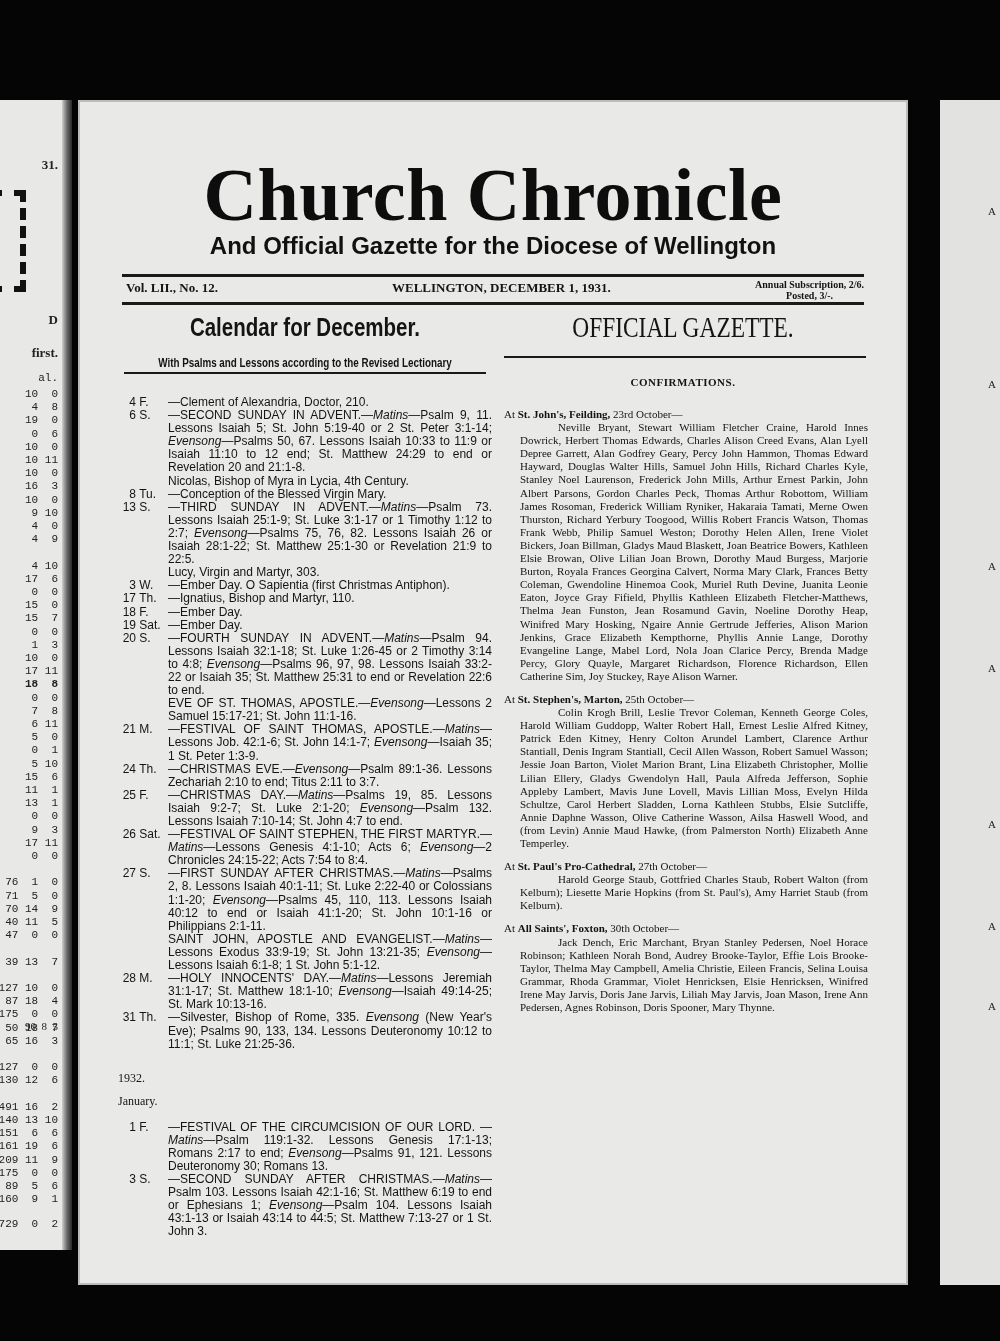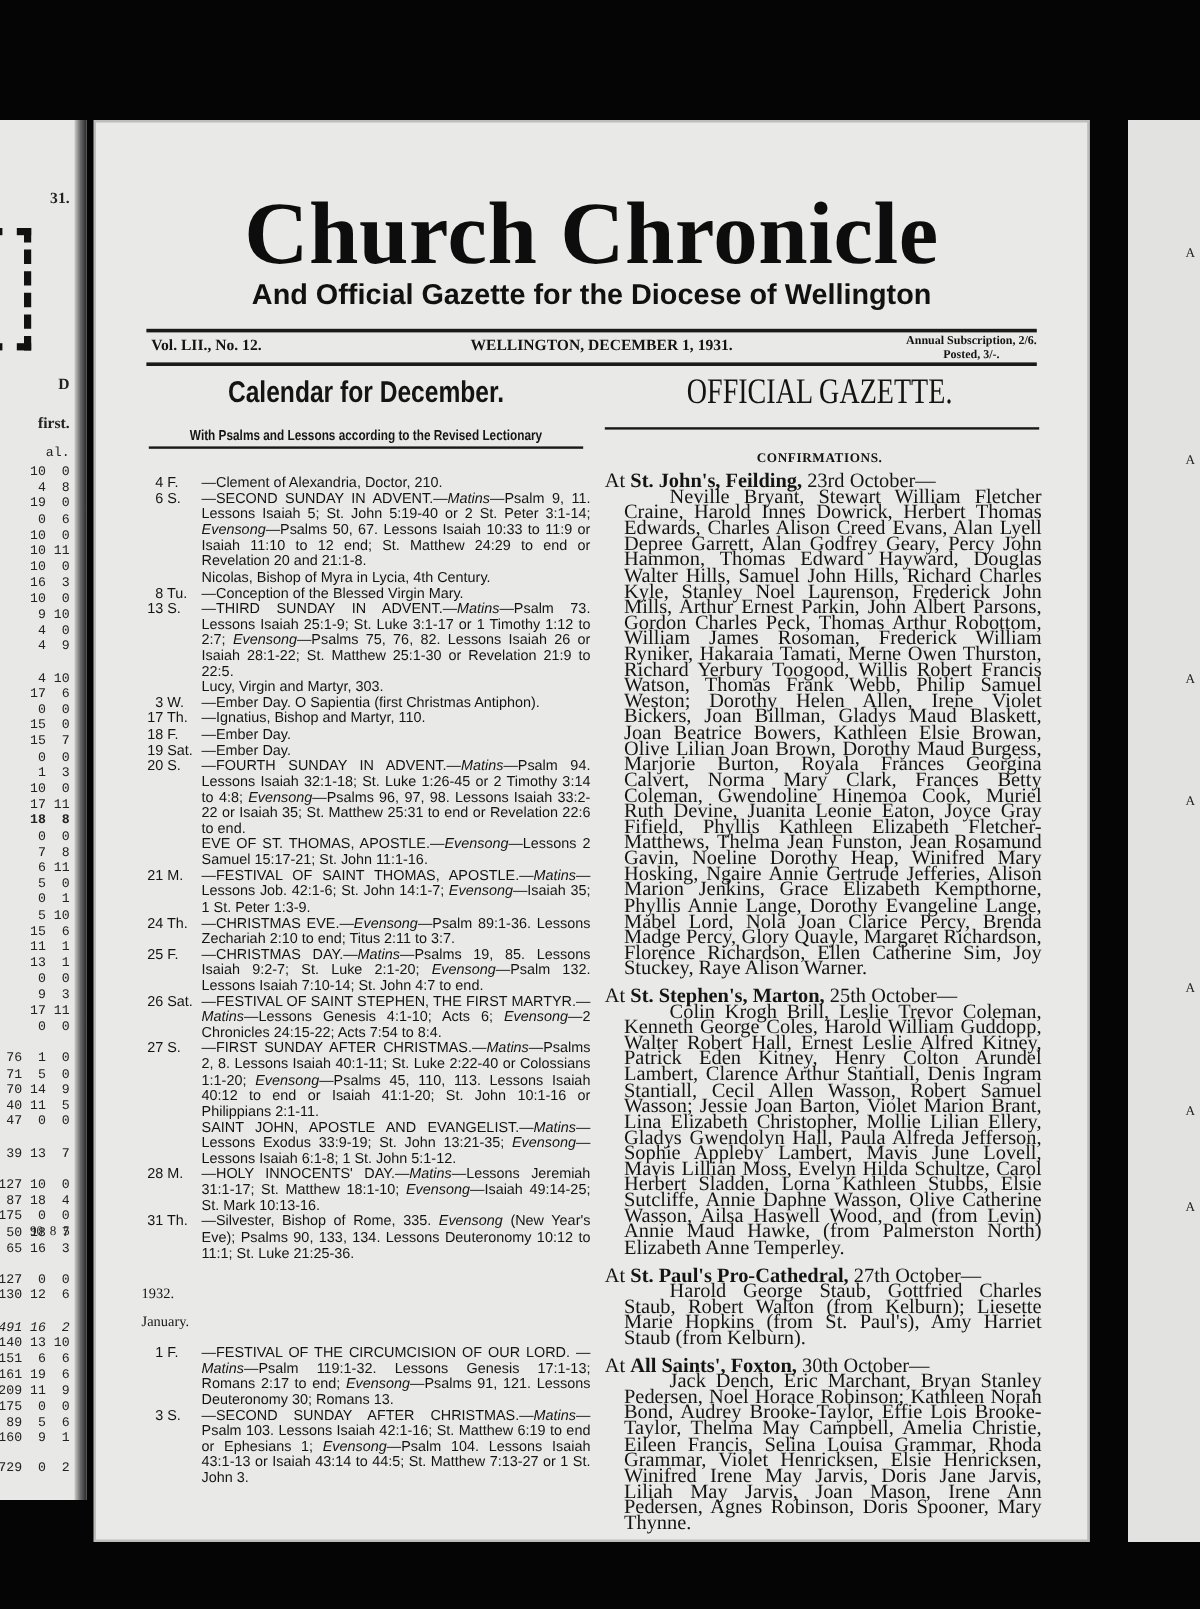--- a/index.html
+++ b/index.html
@@ -28,21 +28,21 @@
   .hr-right { height:2px; background:#1a1a1a; margin:14px 2px 0 6px; }
   .cal { margin-top:22px; font-family:"Liberation Sans", sans-serif; font-size:12px; line-height:13.1px; }
   .entry { position:relative; padding-left:50px; text-align:justify; }
   .entry .day { position:absolute; left:0; width:46px; white-space:nowrap; }
   .entry .day .n { display:inline-block; width:18px; text-align:right; }
   .entry .extra { display:block; }
   .cal i { font-style:italic; }
   .year { margin-top:20px; font-size:12px; }
   .month { margin-top:8px; font-size:12px; margin-bottom:12px; }
   .conf-head { text-align:center; font-weight:bold; font-size:11px; letter-spacing:0.5px; margin-top:18px; }
-  .conf { margin-top:6px; font-family:"Liberation Serif", serif; font-size:17px; line-height:13.1px; }
+  .conf { margin-top:20px; font-family:"Liberation Serif", serif; font-size:11px; line-height:13.1px; }
   .conf .place { font-weight:bold; }
   .conf .block { margin-bottom:10px; }
   .conf .names { padding-left:22px; text-align:justify; text-indent:38px; }
   .conf .first { padding-left:6px; }
 </style>
 </head>
 <body>
 
 <div class="left-page">
   <div class="frag bold" style="top:57px;">31.</div>
@@ -98,21 +98,21 @@
       <div class="frag" style="top: 920px; font-family: Liberation Serif, serif;">90  8  5</div>
       <div class="frag" style="top: 882px;">127 10  0</div>
       <div class="frag" style="top: 895.2px;">87 18  4</div>
       <div class="frag" style="top: 908.4px;">175  0  0</div>
       <div class="frag" style="top: 921.6px;">50 18  7</div>
       <div class="frag" style="top: 934.8px;">65 16  3</div>
       <div class="frag" style="top: 948px;"></div>
       <div class="frag" style="top: 961.2px;">127  0  0</div>
       <div class="frag" style="top: 974.4px;">130 12  6</div>
       <div class="frag" style="top: 987.6px;"></div>
-      <div class="frag" style="top: 1000.8px; font-style: italic;">491 16  2</div>
+      <div class="frag" style="top: 1000.8px;">491 16  2</div>
       <div class="frag" style="top: 1014px;">140 13 10</div>
       <div class="frag" style="top: 1027.2px;">151  6  6</div>
       <div class="frag" style="top: 1040.4px;">161 19  6</div>
       <div class="frag" style="top: 1053.6px;">209 11  9</div>
       <div class="frag" style="top: 1066.8px;">175  0  0</div>
       <div class="frag" style="top: 1080px;">89  5  6</div>
       <div class="frag" style="top: 1093.2px;">160  9  1</div>
       <div class="frag" style="top: 1118.4px;">9729  0  2</div>
       <div class="frag bold" style="top: 1152px; font-size: 11px; margin-left: 44px;">Treasurer.</div>
     </div>

